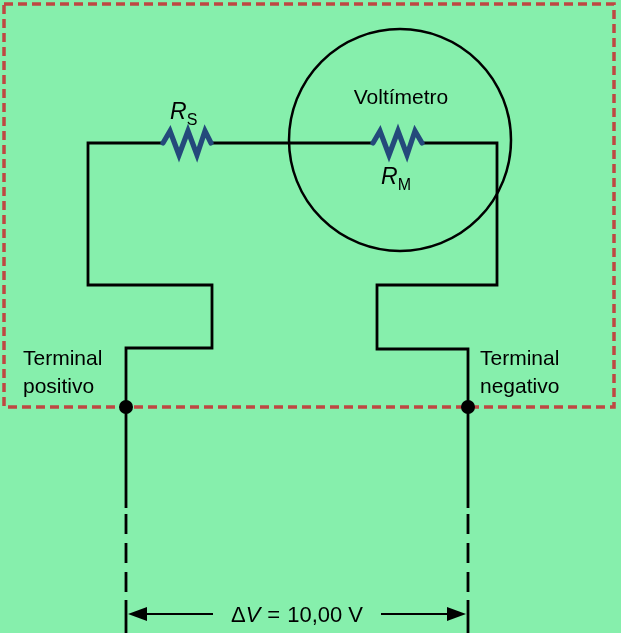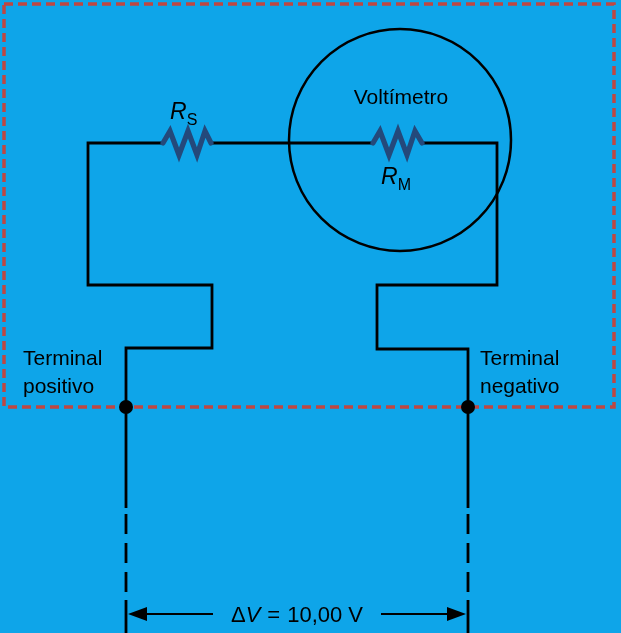--- a/index.html
+++ b/index.html
@@ -4,21 +4,21 @@
 <style>
   html, body {
     margin: 0;
     padding: 0;
     background: #ffffff;
   }
   .stage {
     position: relative;
     width: 621px;
     height: 633px;
-    background: #0ea5e9;
+    background: #86efac;
     font-family: "Liberation Sans", sans-serif;
   }
   svg { display: block; }
   .lbl {
     font-family: "Liberation Sans", sans-serif;
     fill: #000000;
   }
   .fs21 { font-size: 21px; }
   .fs22 { font-size: 22px; }
   .fs23 { font-size: 23px; }

